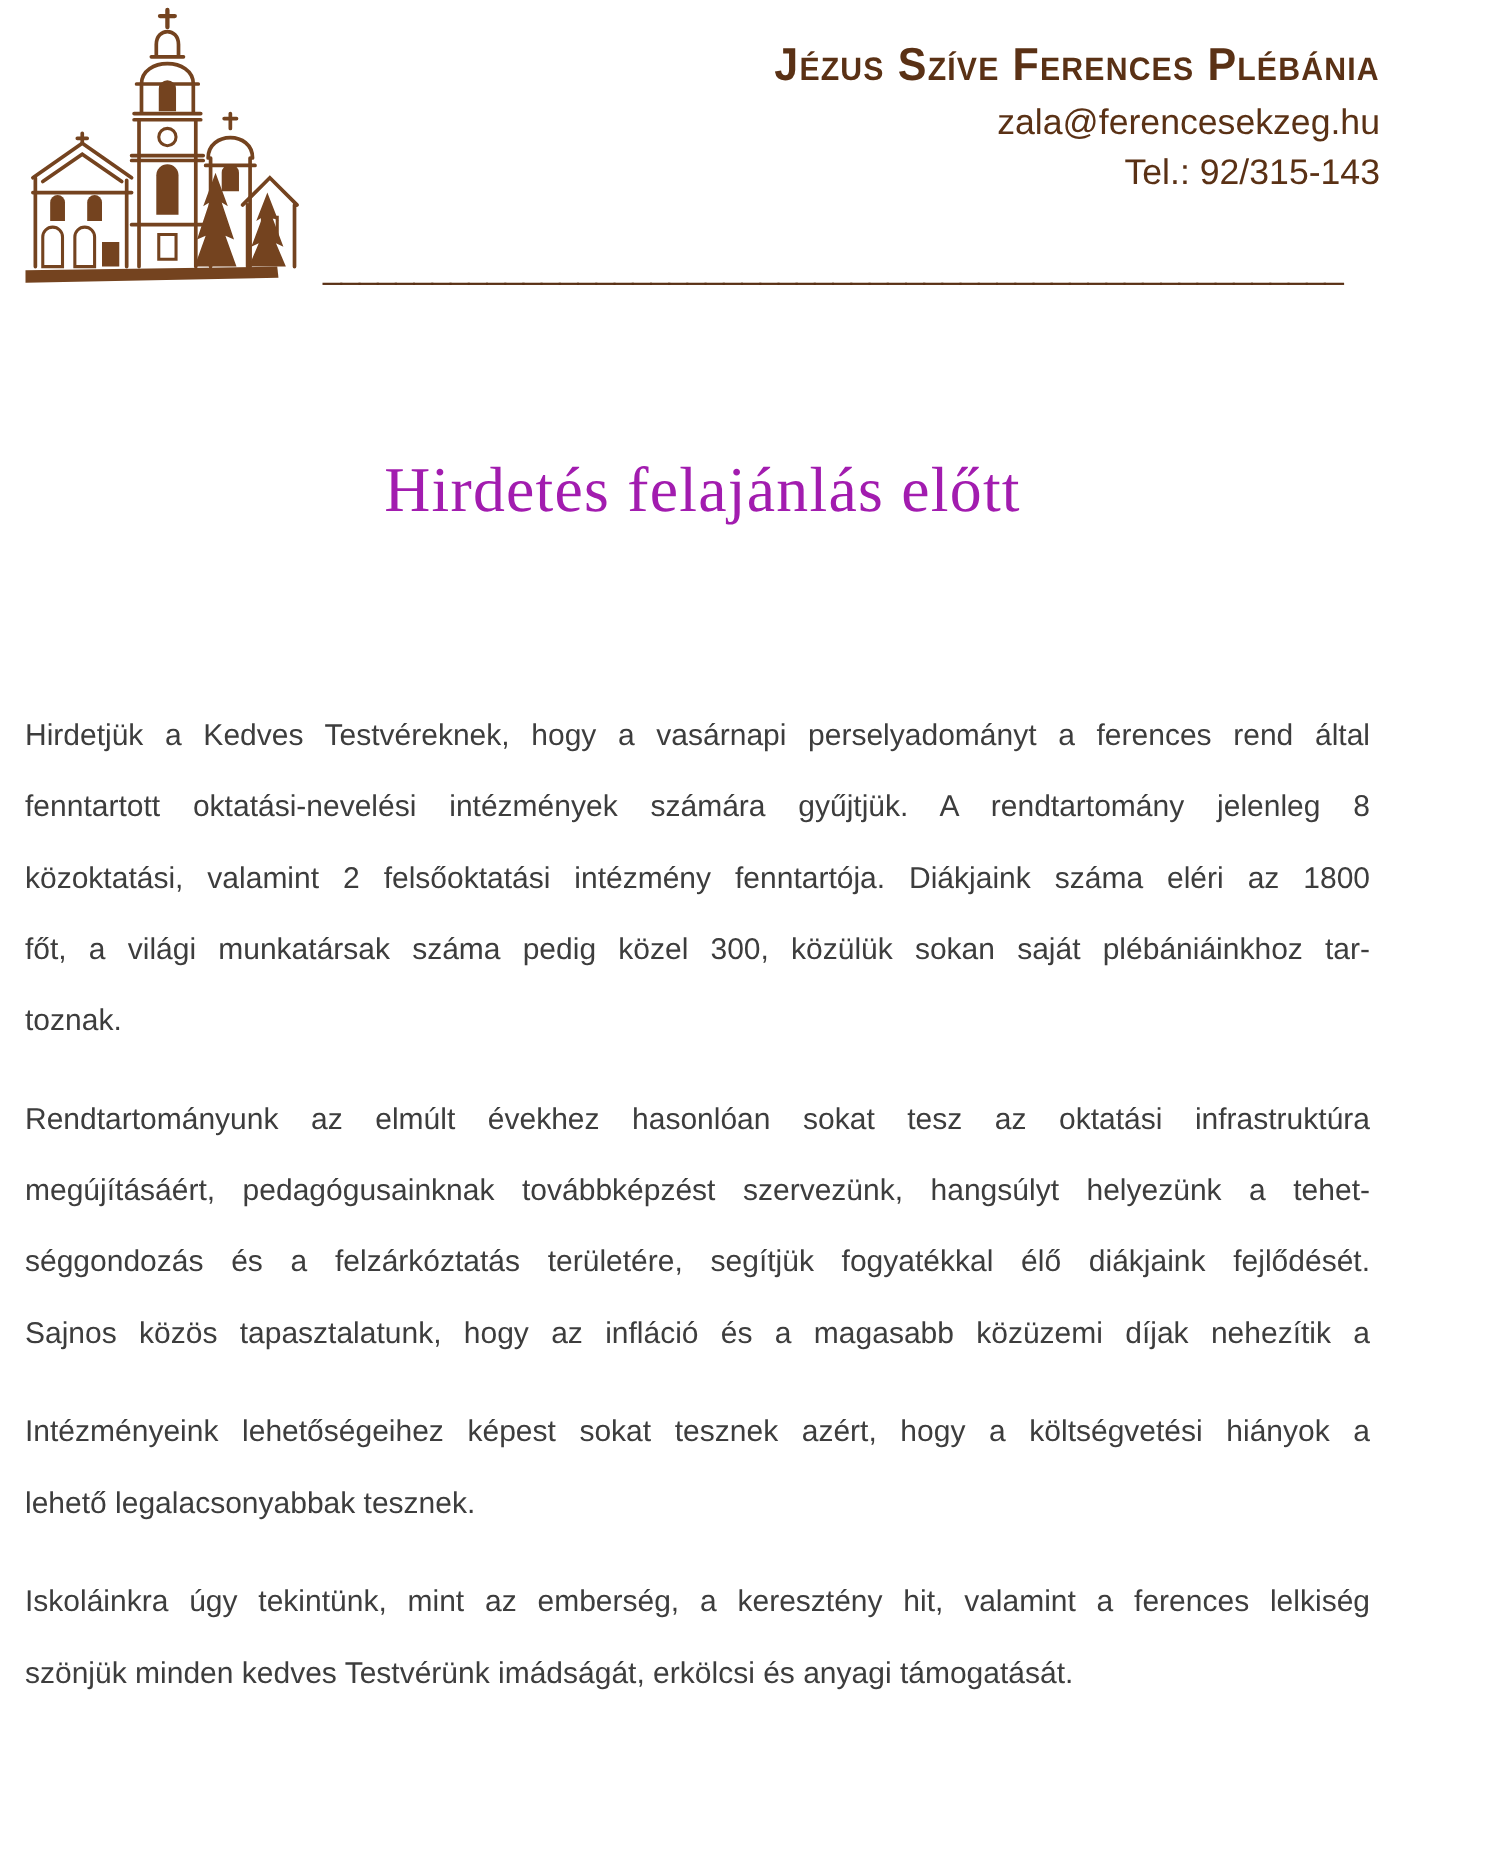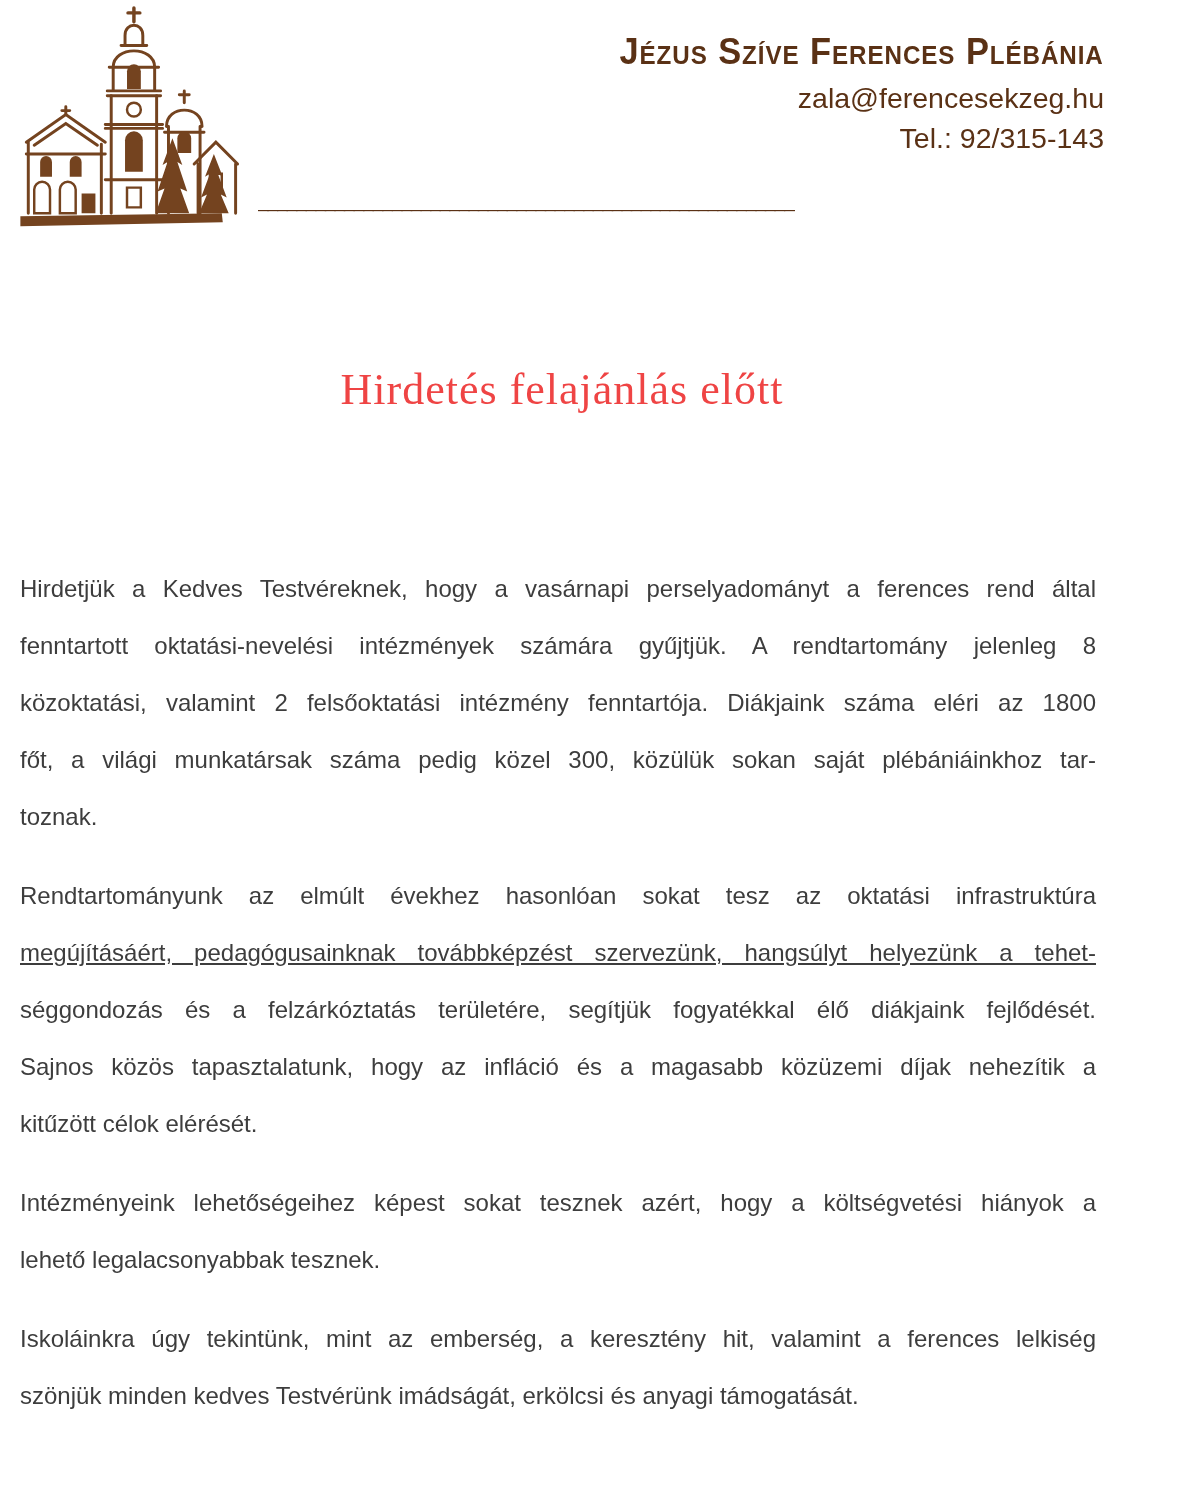--- a/index.html
+++ b/index.html
@@ -26,38 +26,38 @@
     font-size:37px; font-weight:600;
     font-variant:small-caps;
     letter-spacing:1px;
     line-height:52px;
     transform:scaleX(0.93); transform-origin:100% 50%;
     white-space:nowrap;
   }
   .addr { font-size:28.5px; line-height:40px; font-weight:400; white-space:nowrap; }
 
   .rule {
-    position:absolute; left:258px; top:180px;
+    position:absolute; left:258px; top:192px;
     width:847px; height:42px;
     overflow:hidden;
     color:#5a3115;
-    font-size:19px; line-height:42px;
+    font-size:28px; line-height:42px;
     letter-spacing:-1px;
     white-space:nowrap;
   }
 
   
   .title {
     position:absolute; left:20px; top:364px;
     width:1084px;
     text-align:center;
     font-family:"Liberation Serif", serif;
-    font-size:44px; font-weight:400;
+    font-size:51px; font-weight:400;
     letter-spacing:1px;
-    color:#ef4444;
+    color:#a21caf;
   }
 
   
   .content {
     position:absolute; left:20px; top:560px;
     width:1076px;
     color:#3d3d3d;
     font-size:24px;
     letter-spacing:0;
   }
@@ -122,24 +122,23 @@
   <div class="content">
     <div class="para">
       <div class="bline j"><span style="word-spacing: 10.6577px;">Hirdetjük a Kedves Testvéreknek, hogy a vasárnapi perselyadományt a ferences rend által</span></div>
       <div class="bline j"><span style="word-spacing: 19.6035px;">fenntartott oktatási-nevelési intézmények számára gyűjtjük. A rendtartomány jelenleg 8</span></div>
       <div class="bline j"><span style="word-spacing: 12.4859px;">közoktatási, valamint 2 felsőoktatási intézmény fenntartója. Diákjaink száma eléri az 1800</span></div>
       <div class="bline j"><span style="word-spacing: 11.0677px;">főt, a világi munkatársak száma pedig közel 300, közülük sokan saját plébániáinkhoz tar-</span></div>
       <div class="bline"><span>toznak.</span></div>
     </div>
     <div class="para">
       <div class="bline j"><span style="word-spacing: 19.3542px;">Rendtartományunk az elmúlt évekhez hasonlóan sokat tesz az oktatási infrastruktúra</span></div>
-      <div class="bline j"><span style="word-spacing: 15.3415px; text-decoration: underline;">megújításáért, pedagógusainknak továbbképzést szervezünk, hangsúlyt helyezünk a tehet-</span></div>
+      <div class="bline j"><span style="word-spacing: 15.3415px;">megújításáért, pedagógusainknak továbbképzést szervezünk, hangsúlyt helyezünk a tehet-</span></div>
       <div class="bline j"><span style="word-spacing: 15.4931px;">séggondozás és a felzárkóztatás területére, segítjük fogyatékkal élő diákjaink fejlődését.</span></div>
       <div class="bline j"><span style="word-spacing: 11.1771px;">Sajnos közös tapasztalatunk, hogy az infláció és a magasabb közüzemi díjak nehezítik a</span></div>
-      <div class="bline"><span>kitűzött célok elérését.</span></div>
     </div>
     <div class="para">
       <div class="bline j"><span style="word-spacing: 12.2094px;">Intézményeink lehetőségeihez képest sokat tesznek azért, hogy a költségvetési hiányok a</span></div>
       <div class="bline"><span>lehető legalacsonyabbak tesznek.</span></div>
     </div>
     <div class="para">
       <div class="bline j"><span style="word-spacing: 9.96224px;">Iskoláinkra úgy tekintünk, mint az emberség, a keresztény hit, valamint a ferences lelkiség</span></div>
       <div class="bline"><span>szönjük minden kedves Testvérünk imádságát, erkölcsi és anyagi támogatását.</span></div>
     </div>
   </div>

